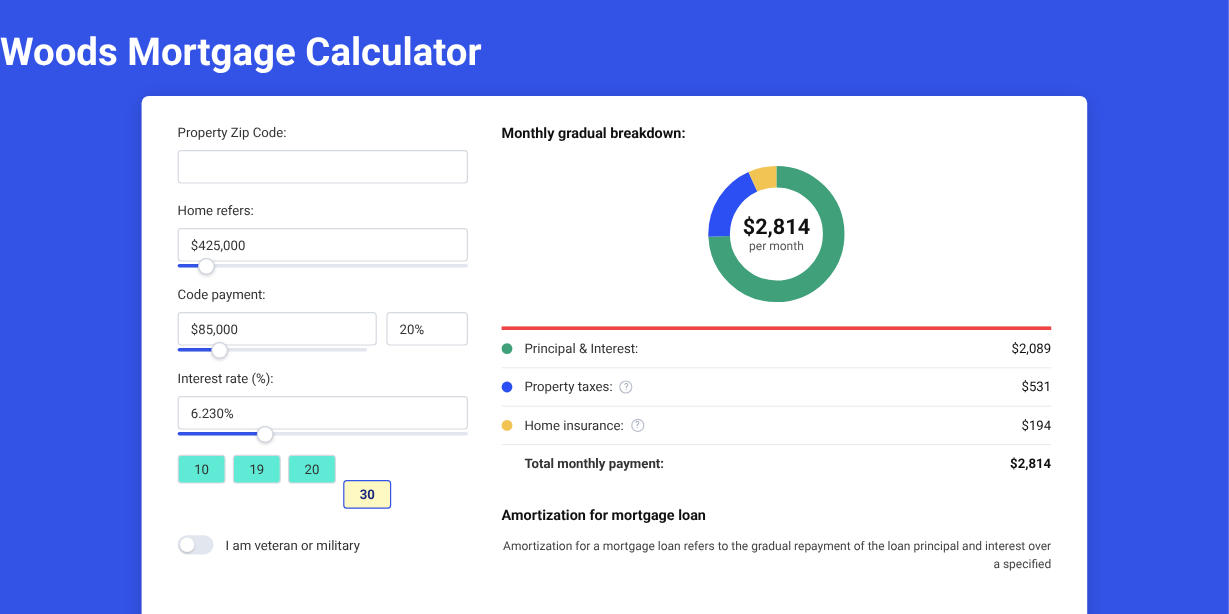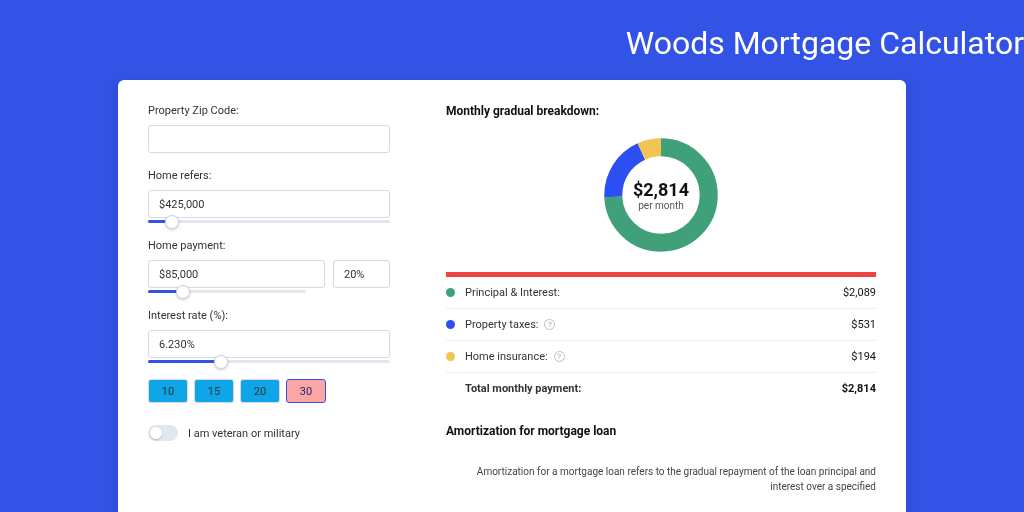--- a/index.html
+++ b/index.html
@@ -1,54 +1,54 @@
 <!DOCTYPE html>
 <html><head>
 <meta charset="utf-8">
 <style>
   *{box-sizing:border-box;margin:0;padding:0;font-family:-apple-system,BlinkMacSystemFont,"Segoe UI",Roboto,Helvetica,Arial,sans-serif;}
   body{width:1024px;height:512px;overflow:hidden;background:#3353e6;}
-  .page-title{color:#fff;font-size:32px;font-weight:400;text-align:right;padding:24px 0 18px;}
+  .page-title{color:#fff;font-size:32px;font-weight:700;text-align:left;padding:24px 0 18px;}
   .card{background:#fff;border-radius:6px;width:788px;margin:0 auto;padding:24px 30px;box-shadow:0 4px 14px rgba(0,0,0,.15);height:600px;}
-  .layout{display:flex;gap:56px;}
+  .layout{display:flex;gap:28px;}
   .col-left{width:242px;flex:0 0 242px;}
   .col-right{flex:1;}
   .field-label{font-size:11px;color:#333;margin-bottom:8px;display:block;}
   .text-input{width:100%;height:28px;border:1px solid #d5d9e0;border-radius:3px;padding:0 10px;font-size:11px;color:#333;}
   .slider-track{position:relative;height:3px;background:#e2e6ee;border-radius:2px;margin-top:2px;}
   .slider-fill{position:absolute;left:0;top:0;height:3px;background:#3353e6;border-radius:2px;}
   .slider-thumb{position:absolute;top:50%;width:14px;height:14px;border-radius:50%;background:#fff;border:1px solid #cfd4df;transform:translate(-50%,-50%);box-shadow:0 1px 3px rgba(0,0,0,.2);}
   .row{margin-bottom:16px;}
   .dp-row{display:flex;gap:8px;}
   .dp-row .text-input:first-child{flex:1;}
-  .dp-row .text-input:last-child{width:57px;}
+  .dp-row .text-input:last-child{width:68px;}
   .period-group{display:flex;gap:6px;}
-  .period-btn{width:40px;height:24px;border:1px solid #d5d9e0;border-radius:3px;background:#0ea5e9;font-size:11px;color:#333;cursor:pointer;}
-  .period-btn.active{background:#fca5a5;border-color:#3353e6;color:#1b2b7a;font-weight:400;}
+  .period-btn{width:40px;height:24px;border:1px solid #d5d9e0;border-radius:3px;background:#5eead4;font-size:11px;color:#333;cursor:pointer;}
+  .period-btn.active{background:#fef9c3;border-color:#3353e6;color:#1b2b7a;font-weight:700;margin-top:21px;}
   .toggle-row{display:flex;align-items:center;gap:10px;margin-top:22px;}
   .toggle{width:30px;height:16px;border-radius:10px;background:#e2e6ee;position:relative;}
   .toggle-knob{position:absolute;left:2px;top:2px;width:12px;height:12px;border-radius:50%;background:#fff;box-shadow:0 1px 2px rgba(0,0,0,.2);}
   .toggle-label{font-size:11px;color:#333;}
   .section-title{font-size:12px;font-weight:700;color:#111;margin-bottom:10px;}
   .donut-wrap{display:flex;justify-content:center;padding:4px 0 14px;}
   .donut{position:relative;width:126px;height:126px;}
   .donut svg{width:126px;height:126px;}
   .donut-center{position:absolute;inset:0;display:flex;flex-direction:column;align-items:center;justify-content:center;}
   .donut-amount{font-size:18px;font-weight:700;color:#111;}
   .donut-sub{font-size:10px;color:#555;}
-  .legend{border-top:5px solid #ef4444;}
+  .legend{border-top:3px solid #ef4444;}
   .legend-row{display:flex;align-items:center;padding:9px 0;border-bottom:1px solid #ecedf1;}
   .legend-row.total{border-bottom:none;}
   .dot{width:9px;height:9px;border-radius:50%;margin-right:10px;flex:0 0 9px;}
   .legend-label{font-size:11px;color:#333;flex:1;display:flex;align-items:center;gap:6px;}
   .legend-val{font-size:11px;color:#111;}
   .legend-row.total .legend-label,.legend-row.total .legend-val{font-weight:700;}
   .help{width:11px;height:11px;border-radius:50%;border:1px solid #b9bfcc;display:inline-flex;align-items:center;justify-content:center;font-size:8px;color:#98a0b1;}
   .amort{margin-top:20px;}
-  .amort-title{font-size:12px;font-weight:700;color:#111;margin-bottom:26px;}
+  .amort-title{font-size:12px;font-weight:700;color:#111;margin-bottom:12px;}
   .amort-body{font-size:10px;color:#444;line-height:1.5;text-align:right;}
 </style>
 </head>
 <body>
 
 <h1 class="page-title">Woods Mortgage Calculator</h1>
 
 <div class="card">
   <div class="layout">
 
@@ -62,21 +62,21 @@
       <div class="row">
         <label class="field-label">Home refers:</label>
         <input class="text-input" value="$425,000" style="">
         <div class="slider-track">
           <div class="slider-fill" style="width:10%"></div>
           <div class="slider-thumb" style="left:10%"></div>
         </div>
       </div>
 
       <div class="row">
-        <label class="field-label">Home payment:</label>
+        <label class="field-label">Code payment:</label>
         <div class="dp-row">
           <input class="text-input" value="$85,000" style="">
           <input class="text-input" value="20%" style="">
         </div>
         <div class="slider-track" style="width:158px">
           <div class="slider-fill" style="width:22%"></div>
           <div class="slider-thumb" style="left:22%"></div>
         </div>
       </div>
 
@@ -85,21 +85,21 @@
         <input class="text-input" value="6.230%" style="">
         <div class="slider-track">
           <div class="slider-fill" style="width:30%"></div>
           <div class="slider-thumb" style="left:30%"></div>
         </div>
       </div>
 
       <div class="row">
         <div class="period-group" id="period-group">
             <button class="period-btn">10</button>
-            <button class="period-btn">15</button>
+            <button class="period-btn">19</button>
             <button class="period-btn">20</button>
             <button class="period-btn active">30</button>
           </div>
       </div>
 
       <div class="toggle-row">
         <div class="toggle">
           <div class="toggle-knob"></div>
         </div>
         <span class="toggle-label">I am veteran or military</span>

